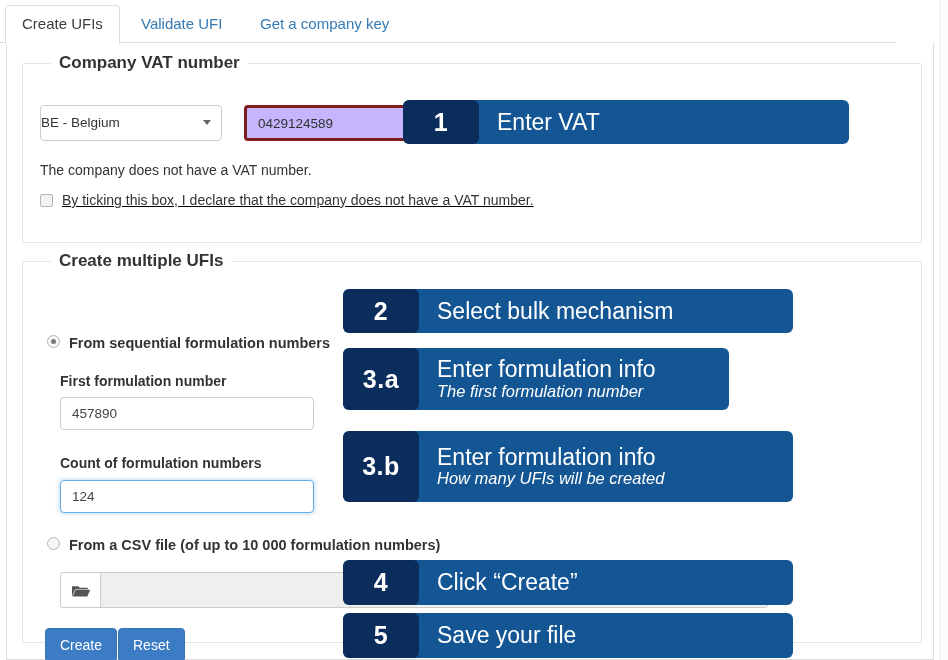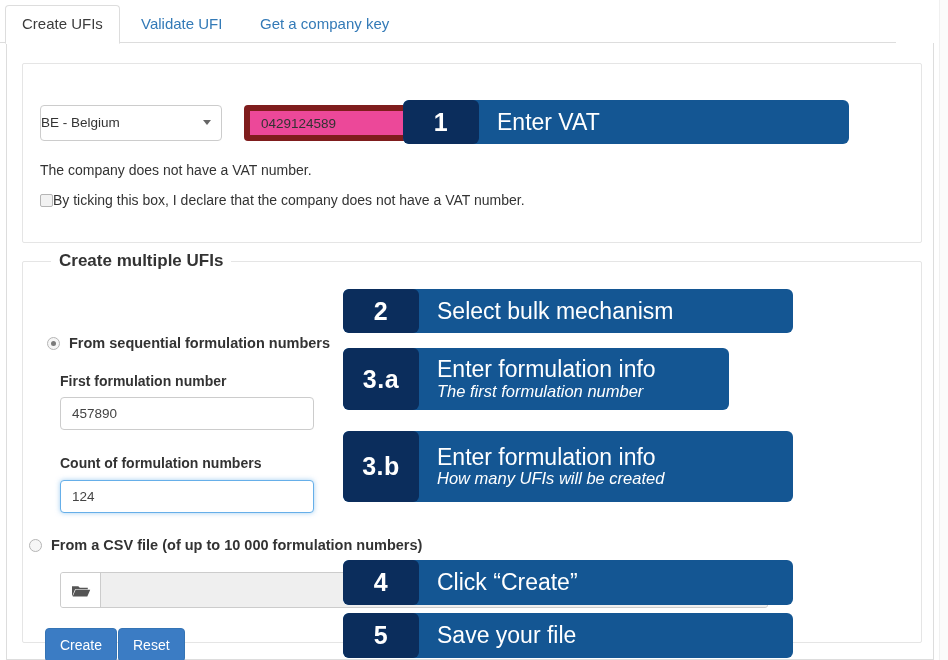--- a/index.html
+++ b/index.html
@@ -77,48 +77,48 @@
   .select-caret {
     position: absolute; right: 10px; top: 14px;
     width: 0; height: 0;
     border-left: 4px solid transparent;
     border-right: 4px solid transparent;
     border-top: 5px solid #666666;
   }
   .vat-input {
     position: absolute; left: 221px; top: 41px;
     width: 252px; height: 36px;
-    border: 6px solid #7f1d1d; border-radius: 4px;
-    background: #ec4899;
+    border: 3px solid #7f1d1d; border-radius: 4px;
+    background: #c4b5fd;
     font-size: 13.5px; color: #333;
     padding: 9px 11px;
     font-family: "Liberation Sans", sans-serif;
   }
   .helper-text {
     position: absolute; left: 17px; top: 98px;
     font-size: 14px; color: #333333;
   }
   .checkrow {
     position: absolute; left: 17px; top: 128px;
-    display: flex; align-items: center; 
+    display: flex; align-items: center; gap: 9px; text-decoration: underline;
   }
   .cbox {
     width: 13px; height: 13px;
     border: 1px solid #b5b5b5; background: #f2f2f2;
     border-radius: 2px; flex: none;
   }
   .checkrow .lbl { font-size: 14px; color: #333333; }
 
   
   .radiorow {
     position: absolute;
-    display: flex; align-items: center; gap: 9px;
+    display: flex; gap: 9px;
   }
   #radio-seq { left: 24px; top: 73px; }
-  #radio-csv { left: 6px; top: 275px; }
+  #radio-csv { left: 24px; top: 275px; }
   .radio {
     width: 13px; height: 13px; border-radius: 50%;
     border: 1px solid #b5b5b5; background: #f6f6f6;
     flex: none; position: relative;
   }
   .radio.checked::after {
     content: ""; position: absolute;
     left: 3px; top: 3px; width: 5px; height: 5px;
     border-radius: 50%; background: #7b7b7b;
   }
@@ -222,20 +222,21 @@
 
   <div class="tabbar">
     <div class="tab active" id="tab0">Create UFIs</div>
     <div class="tab" id="tab2">Get a company key</div>
     <div class="tab" id="tab1">Validate UFI</div>
   </div>
 
   <div class="card">
 
     <div class="fieldset" id="fs-vat">
+      <div class="legend">Company VAT number</div>
 
       <div class="select-box">
         <span>BE - Belgium</span>
         <span class="select-caret"></span>
       </div>
 
       <input class="vat-input" id="vat-input" value="0429124589" style="">
 
       <div class="helper-text">The company does not have a VAT number.</div>
 

